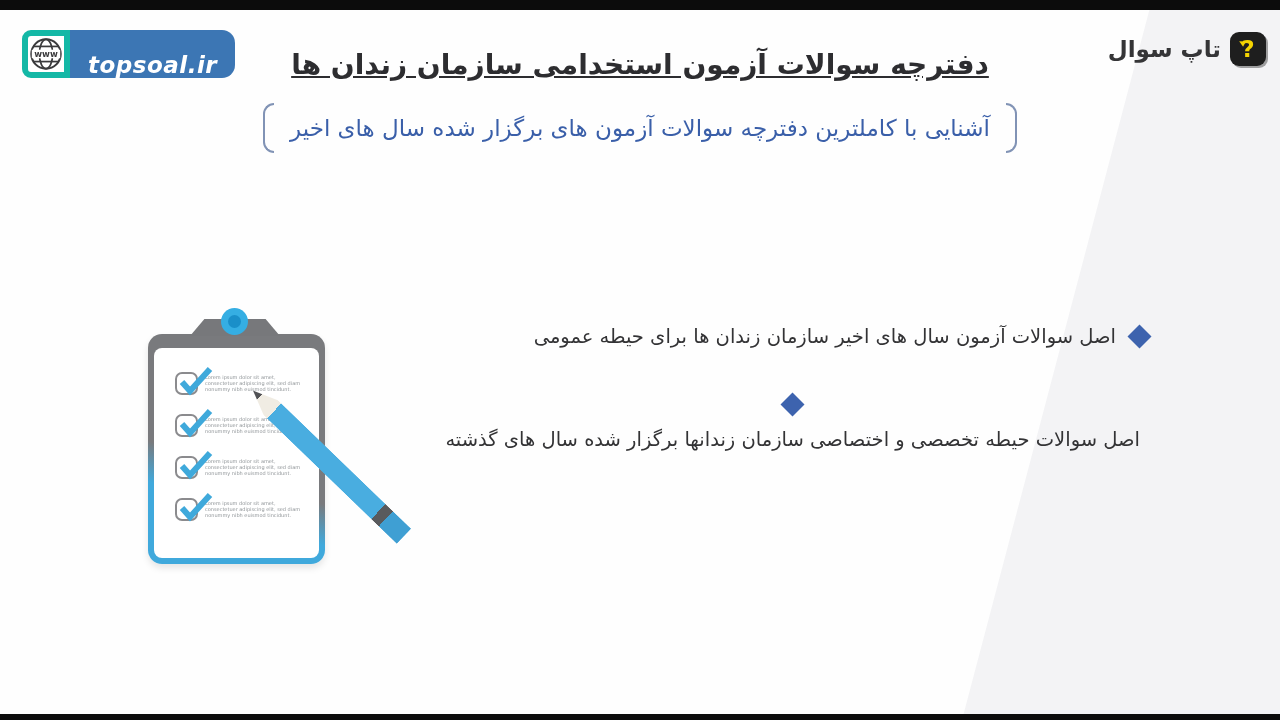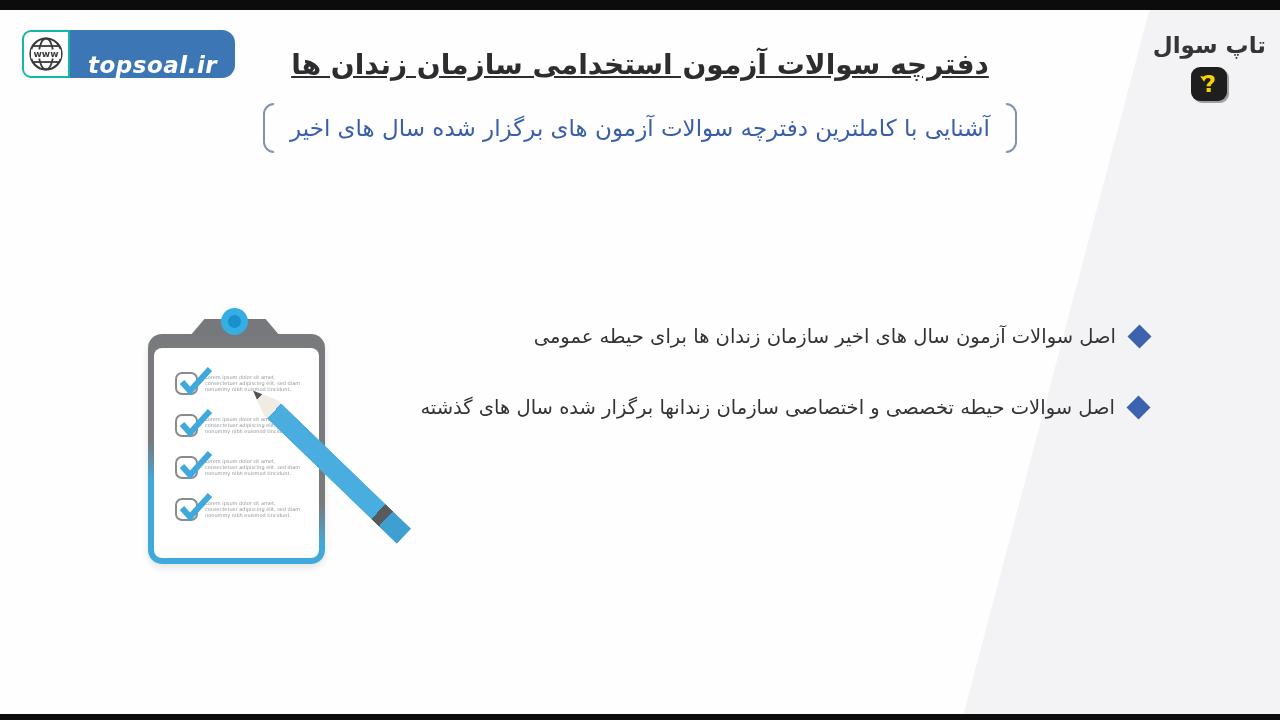--- a/index.html
+++ b/index.html
@@ -7,48 +7,48 @@
          font-family:"DejaVu Sans",sans-serif;}
   
   .top-bar{position:absolute;top:0;left:0;right:0;height:10px;background:#0c0c0c;z-index:60;}
   .bottom-bar{position:absolute;bottom:0;left:0;right:0;height:6px;background:#0c0c0c;z-index:60;}
   
   .bg-diagonal{position:absolute;inset:0;background:#f3f3f5;
     clip-path:polygon(1152px 0px,1280px 0px,1280px 720px,962px 720px);z-index:0;}
 
   
   .site-logo{position:absolute;left:22px;top:30px;height:48px;display:flex;z-index:10;}
-  .globe-box{width:48px;height:48px;background:#fff;border:2px solid #14b8a6;
+  .globe-box{width:48px;height:48px;background:#fff;border:6px solid #14b8a6;
     border-radius:9px 0 0 9px;display:flex;align-items:center;justify-content:center;box-sizing:border-box;}
   .blue-box{height:48px;background:#3c76b4;border-radius:0 13px 13px 0;display:flex;
     align-items:flex-end;padding:0 18px;}
   .blue-box .site-name{color:#fff;font-weight:bold;font-style:italic;font-size:23px;letter-spacing:0.5px;}
 
-  .brand-logo{position:absolute;right:14px;top:32px;display:flex;align-items:center;gap:9px;z-index:10;flex-direction:column;}
+  .brand-logo{position:absolute;right:14px;top:32px;display:flex;align-items:center;gap:9px;z-index:10;}
   .brand-text{font-size:23px;font-weight:bold;color:#353537;}
   .brand-icon{width:36px;height:34px;background:#1e1e1e;border-radius:9px;display:flex;
     align-items:center;justify-content:center;position:relative;box-shadow:2px 2px 0 rgba(0,0,0,0.35);}
   .brand-icon .q{color:#f5d402;font-size:23px;font-weight:bold;line-height:1;}
   .brand-icon::after{content:"";position:absolute;left:6px;top:7px;width:0;height:0;
     border:3px solid transparent;border-right:6px solid #f5d402;transform:rotate(28deg);}
 
   
   .page-title{position:absolute;top:48px;left:0;right:0;text-align:center;font-size:28px;
     font-weight:bold;color:#2d2d30;z-index:5;direction:rtl;text-decoration:underline;}
   .subtitle-wrap{position:absolute;top:103px;left:0;right:0;display:flex;justify-content:center;
     align-items:center;gap:16px;z-index:5;}
   .bracket{width:11px;height:50px;border:2px solid #8193b5;box-sizing:border-box;flex:none;}
   .bracket-left{border-right:none;border-radius:12px 0 0 12px;}
   .bracket-right{border-left:none;border-radius:0 12px 12px 0;}
   .subtitle-text{font-size:23px;color:#3a5fa9;direction:rtl;}
 
   
   .bullet-row{position:absolute;display:flex;align-items:center;gap:15px;direction:rtl;z-index:5;}
   .bullet-row.b0{top:325px;right:132px;margin-left:16px;}
-  .bullet-row.b1{top:396px;right:133px;}
+  .bullet-row.b1{top:396px;right:140px;flex-direction:column;}
   .diamond{width:17px;height:17px;background:#3d63ae;transform:rotate(45deg);flex:none;}
   .bullet-text{font-size:19.5px;color:#333335;white-space:nowrap;}
 
   
   .illus{position:absolute;left:120px;top:293px;width:320px;height:305px;z-index:4;}
   .clip-knob{position:absolute;left:101px;top:15px;width:27px;height:27px;border-radius:50%;
     background:#35aee3;z-index:3;}
   .clip-knob::after{content:"";position:absolute;inset:7px;border-radius:50%;background:#1a8fc9;}
   .clip-trap{position:absolute;left:70px;top:26px;width:90px;height:17px;background:#77787b;
     clip-path:polygon(0 100%,16% 0,84% 0,100% 100%);z-index:2;}

